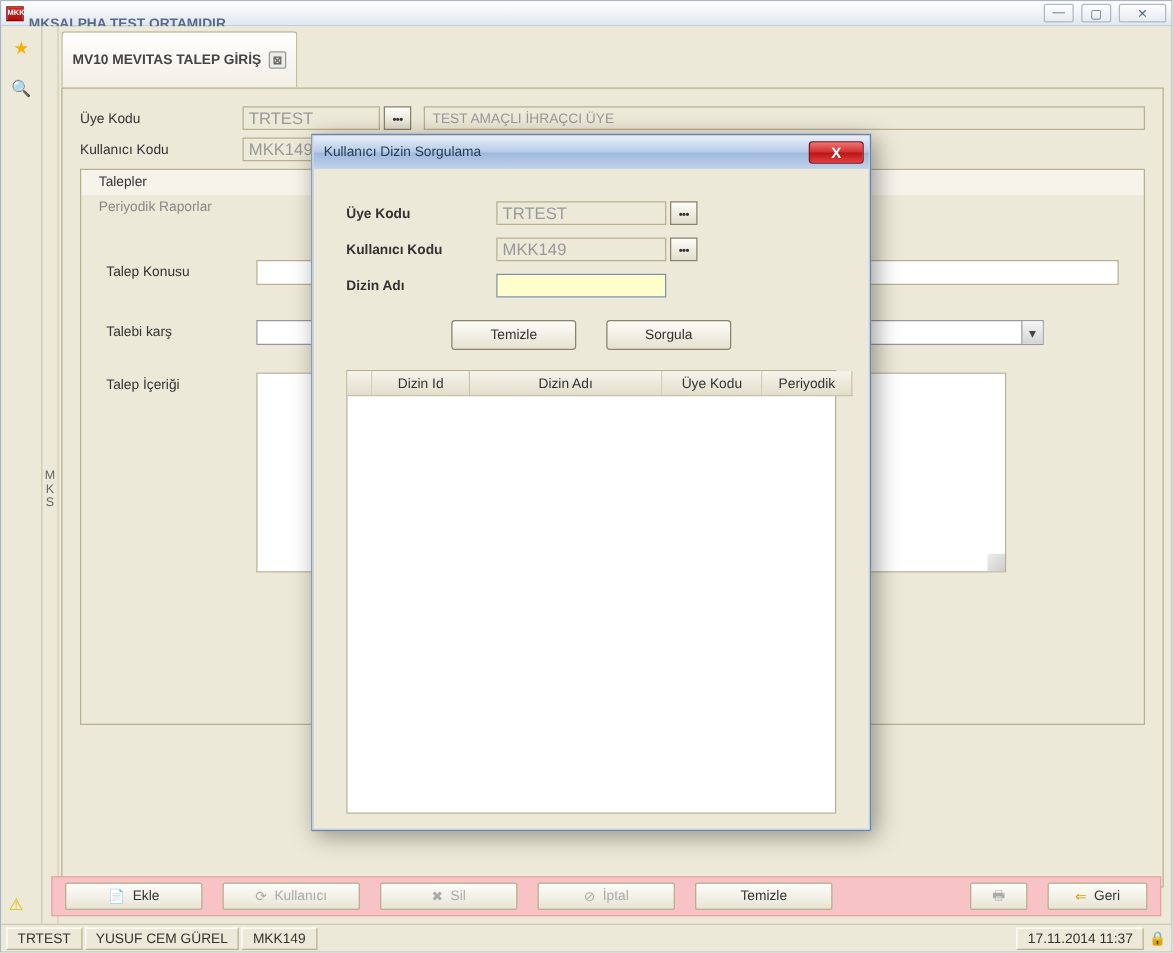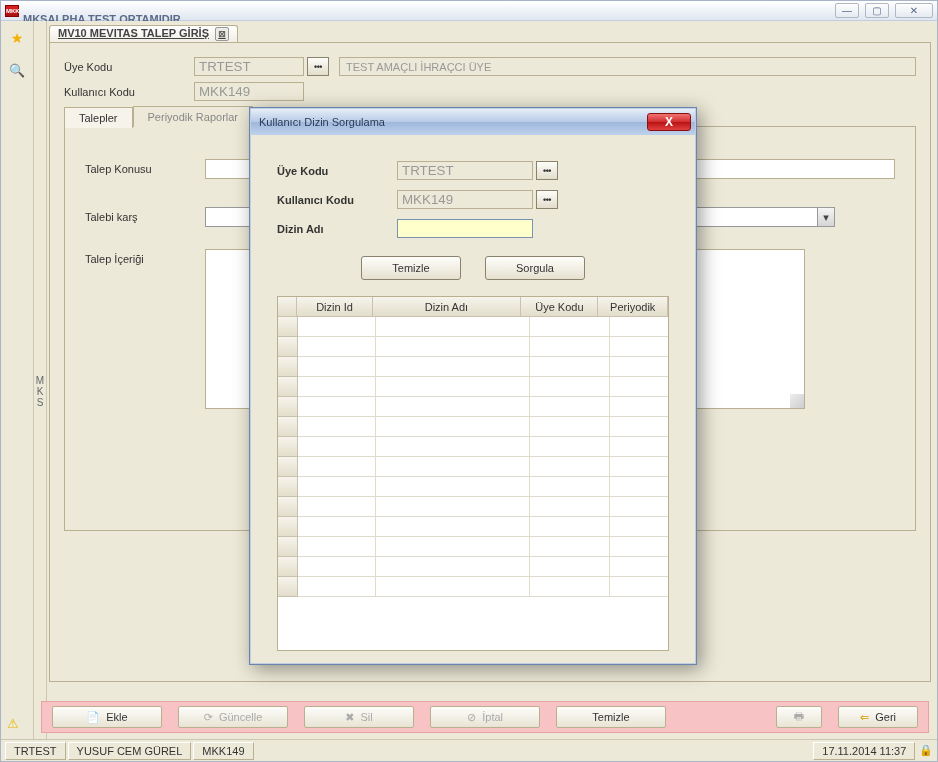--- a/index.html
+++ b/index.html
@@ -84,26 +84,25 @@
   }
   
   .inner-tabbar {
     display:flex;
     margin:4px 0 0 2px;
   }
   .inner-tab {
     background:linear-gradient(#FFFFFF,#F0EEE4);
     border:1px solid #B8B090;
     border-bottom:none;
-    padding:1px 8px;
+    padding:15px 8px;
     border-radius:3px 3px 0 0;
-    display:flex; gap:6px;
+    display:flex; align-items:center; gap:6px;
     font-weight:bold;
     color:#444;
-    text-decoration:underline;
   }
   .tab-close {
     width:14px; height:14px;
     border:1px solid #999;
     background:#EDECE4;
     border-radius:2px;
     font-size:9px; line-height:12px; text-align:center;
     color:#666; cursor:pointer;
   }
   .panel {
@@ -146,21 +145,21 @@
   .radio-row { display:flex; align-items:center; gap:4px; }
   input[type=radio] { margin:0; }
   .folder-btn {
     width:26px; height:20px;
     border:1px solid #C7C1AE;
     background:linear-gradient(#FDFDFA,#EAE6D6);
     display:flex; align-items:center; justify-content:center;
     cursor:pointer;
   }
   .folder-icon { color:#E0A030; font-size:12px; }
-  .inner-tabs2 { display:flex; margin-top:-1px; }
+  .inner-tabs2 { display:flex; margin-top:-1px;flex-direction:column; }
   .inner-tab2 {
     border:1px solid #B8B090;
     background:#ECE9D8;
     padding:4px 14px;
     border-bottom:none;
     cursor:pointer;
     color:#888;
   }
   .inner-tab2.active {
     background:#F5F3EA;
@@ -312,21 +311,21 @@
     border-radius:3px;
     display:flex; align-items:center; justify-content:center;
     cursor:pointer;
   }
   
   .grid-wrap {
     flex:1;
     border:1px solid #B8B090;
     background:#FFF;
     display:flex;
-    flex-direction:column;
+    flex-direction:row;
     position:relative;
   }
   .grid-header-row { display:flex; height:20px; }
   .grid-rowhdr-cell {
     width:20px;
     background:linear-gradient(#F6F4EC,#E3DECB);
     border-right:1px solid #C7C1AE;
     border-bottom:1px solid #C7C1AE;
   }
   .grid-col-hdr {
@@ -436,21 +435,21 @@
   </div>
 
   <div style="position:absolute; left:6px; bottom:30px; color:#E6B800; font-size:13px;">⚠</div>
   <div class="action-bar">
     <div class="ab-btn">
         <span style="color:#3A6FB0">📄</span>
         <span>Ekle</span>
       </div>
     <div class="ab-btn disabled">
         <span>⟳</span>
-        <span>Güncelle</span>
+        <span>Kullanıcı</span>
       </div>
     <div class="ab-btn disabled">
         <span>✖</span>
         <span>Sil</span>
       </div>
     <div class="ab-btn disabled">
         <span>⊘</span>
         <span>İptal</span>
       </div>
     <div class="ab-btn">

